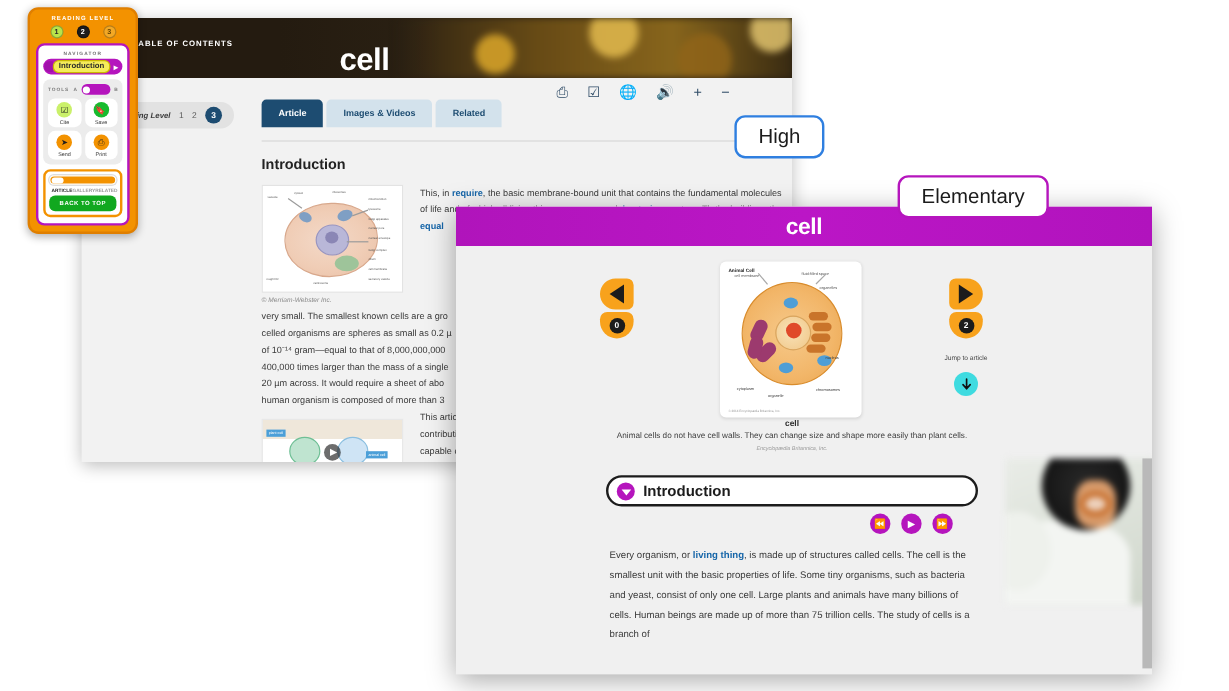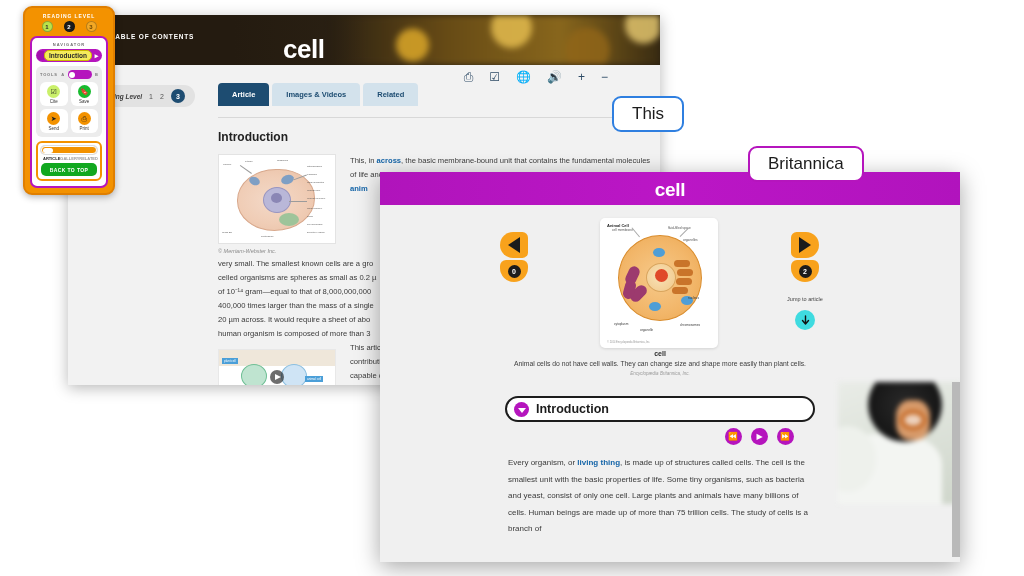--- a/index.html
+++ b/index.html
@@ -317,21 +317,21 @@
         <div class="lbl" style="left:3px;top:76px;">rough ER</div>
         <div class="lbl" style="left:42px;top:80px;">centrosome</div>
         <div class="ln" style="left:20px;top:14px;width:14px;transform:rotate(35deg);"></div>
         <div class="ln" style="left:74px;top:22px;width:14px;transform:rotate(-20deg);"></div>
         <div class="ln" style="left:70px;top:46px;width:18px;"></div>
       </div>
       <div class="fig-credit">© Merriam-Webster Inc.</div>
     </div>
 
     <div id="bw-text">
-      <p><span>This, in </span><b class="link">across</b><span>, the basic membrane-bound unit that contains the fundamental molecules of life and of which all living things are composed. </span><b class="link">bacterium</b><span> mature. Th</span><span> the building</span><span> other </span><b class="link">anim</b></p>
+      <p><span>This, in </span><b class="link">require</b><span>, the basic membrane-bound unit that contains the fundamental molecules of life and of which all living things are composed. </span><b class="link">bacterium</b><span> mature. Th</span><span> the building</span><span> other </span><b class="link">equal</b></p>
       <div style="clear:both"></div>
       <div>very small. The smallest known cells are a gro</div>
       <div>celled organisms are spheres as small as 0.2 µ</div>
       <div>of 10⁻¹⁴ gram—equal to that of 8,000,000,000</div>
       <div>400,000 times larger than the mass of a single</div>
       <div>20 µm across. It would require a sheet of abo</div>
       <div>human organism is composed of more than 3</div>
     </div>
 
     <div style="clear:both"></div>
@@ -484,14 +484,14 @@
 <div id="audio-ctrls">
   <span class="acb">⏪</span>
   <span class="acb">▶</span>
   <span class="acb">⏩</span>
 </div>
 
 <div id="fw-text">
   <span>Every organism, or </span><b class="link">living thing</b><span>, is made up of structures called cells. The cell is the smallest unit with the basic properties of life. Some tiny organisms, such as bacteria and yeast, consist of only one cell. Large plants and animals have many billions of cells. Human beings are made up of more than 75 trillion cells. The study of cells is a branch of</span>
 </div>
 
-<div class="callout" id="callout-high">This</div>
-<div class="callout" id="callout-elem">Britannica</div>
+<div class="callout" id="callout-high">High</div>
+<div class="callout" id="callout-elem">Elementary</div>
 
 </body></html>

